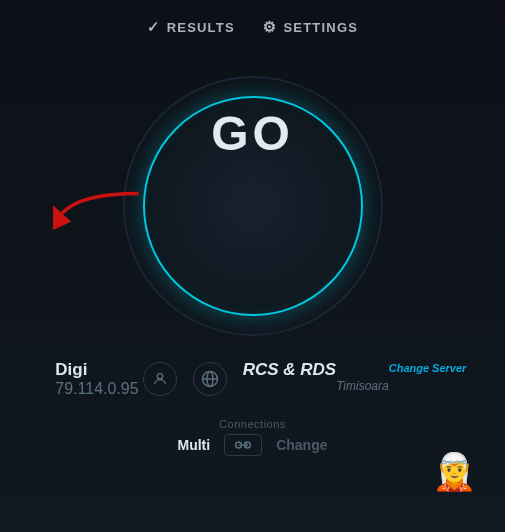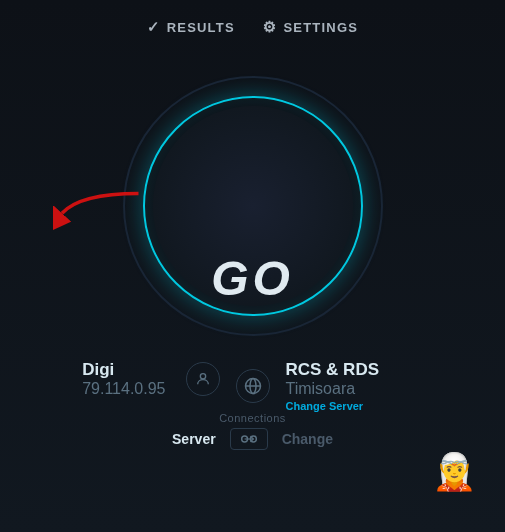--- a/index.html
+++ b/index.html
@@ -81,26 +81,25 @@
       background: transparent;
       box-shadow: 0 0 18px 4px rgba(0, 200, 224, 0.25), inset 0 0 18px 4px rgba(0, 200, 224, 0.08);
     }
 
     .go-button {
       width: 200px;
       height: 200px;
       border-radius: 50%;
       background: radial-gradient(ellipse at center, #192030 0%, #111820 70%);
       display: flex;
-      align-items: flex-end;
+      align-items: flex-start;
       justify-content: center;
       cursor: pointer;
       position: relative;
       z-index: 2;
-      font-style: italic;
     }
 
     .go-text {
       font-size: 48px;
       font-weight: 700;
       color: #e0eaf0;
       letter-spacing: 4px;
     }
 
     
@@ -131,21 +130,21 @@
       display: flex;
       flex-direction: column;
       align-items: flex-end;
       padding-right: 12px;
       min-width: 150px;
     }
 
     .left-info-inner {
       display: flex;
       align-items: center;
-      gap: 20px;
+      gap: 4px;
     }
 
     .isp-name {
       font-size: 17px;
       font-weight: 700;
       color: #d8e8f0;
     }
 
     .ip-address {
       font-size: 16px;
@@ -174,50 +173,53 @@
       align-items: center;
       justify-content: center;
       color: #5a7080;
       font-size: 16px;
       margin: 0 4px;
       align-self: center;
     }
 
     .right-info {
       display: flex;
-      flex-direction: column;
+      flex-direction: row;
       align-items: flex-start;
       padding-left: 12px;
       min-width: 150px;
+      font-style: italic;
     }
 
     .server-name {
       font-size: 17px;
       font-weight: 700;
       color: #d8e8f0;
     }
 
     .server-location {
-      font-size: 16px;
-      color: #5a7080;
+      font-size: 12px;
+      color: #5a7080;
+      margin-top: 19px;
     }
 
     .change-server {
       font-size: 11px;
       font-weight: 600;
       color: #00aadd;
       cursor: pointer;
       margin-top: 2px;
     }
 
     
     .connections-section {
       display: flex;
       flex-direction: column;
       align-items: center;
+      margin-top: 20px;
       width: 100%;
     }
 
     .connections-label {
       font-size: 11px;
       color: #4a5a6a;
       letter-spacing: 0.5px;
       margin-bottom: 4px;
     }
 
@@ -329,21 +331,21 @@
     <div class="right-info">
       <div class="server-name">RCS &amp; RDS</div>
       <div class="server-location">Timisoara</div>
       <div class="change-server">Change Server</div>
     </div>
   </div>
 
   <div class="connections-section">
     <div class="connections-label">Connections</div>
     <div class="connections-toggle">
-      <span class="conn-option">Server</span>
+      <span class="conn-option">Multi</span>
       <div class="toggle-icon">
         <svg width="22" height="14" viewBox="0 0 30 18" fill="none" stroke="#5a7080" stroke-width="2">
           <circle cx="9" cy="9" r="4"></circle>
           <circle cx="21" cy="9" r="4"></circle>
           <line x1="9" y1="9" x2="21" y2="9" stroke="#5a7080" stroke-width="1.5"></line>
           <polyline points="17,5 21,9 17,13" stroke="#5a7080" stroke-width="1.5"></polyline>
         </svg>
       </div>
       <span class="conn-option inactive">Change</span>
     </div>

